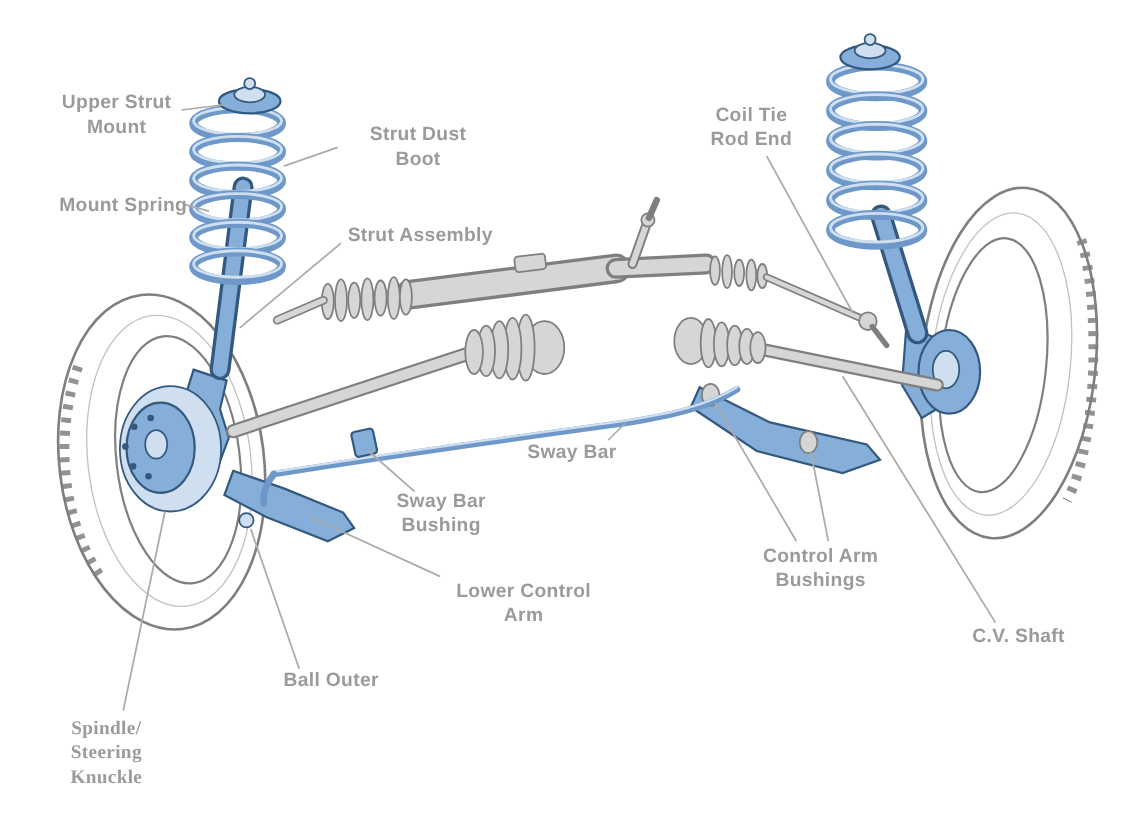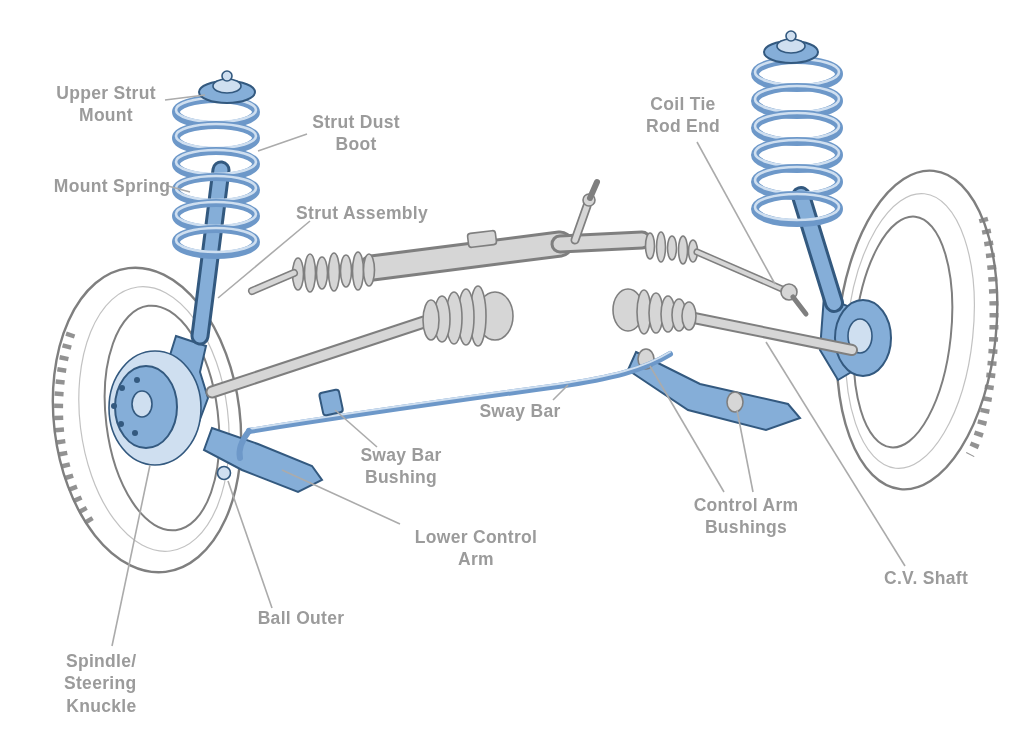--- a/index.html
+++ b/index.html
@@ -7,21 +7,21 @@
     position:relative;width:1024px;height:753px;overflow:hidden;
     background:var(--background,#ffffff);
     font-family:"Liberation Sans",sans-serif;
   }
   .drawing{position:absolute;left:0;top:0;width:1024px;height:753px;}
   .label{
     position:absolute;transform:translate(-50%,-50%);
     font-weight:bold;font-size:17.5px;line-height:1.28;letter-spacing:.3px;
     color:var(--label-gray,#9b9b9b);white-space:pre-line;text-align:center;
   }
-  .label--left{transform:none;text-align:right;}
+  .label--left{transform:none;text-align:center;font-family:Liberation Serif, serif;}
 
   
   .leader{stroke:var(--leader-gray,#ababab);stroke-width:1.6;fill:none;}
   .tire{fill:#ffffff;stroke:var(--part-gray-dark,#8a8a8a);stroke-width:2.4;}
   .tire-mid{fill:none;stroke:#c2c2c2;stroke-width:1.2;}
   .tire-inner{fill:#ffffff;stroke:var(--part-gray-dark,#8a8a8a);stroke-width:2;}
   .tread{fill:none;stroke:var(--part-gray-dark,#8a8a8a);stroke-width:9;stroke-dasharray:4.5 7.5;opacity:.85;}
   .blue{fill:var(--part-blue,#85aed8);stroke:var(--part-blue-dark,#33597f);stroke-width:2;}
   .blue-light{fill:var(--part-blue-light,#cfdff0);stroke:var(--part-blue-dark,#33597f);stroke-width:1.6;}
   .gray{fill:var(--part-gray,#d6d6d6);stroke:var(--part-gray-dark,#7f7f7f);stroke-width:1.6;}
@@ -222,24 +222,24 @@
       <line class="leader" x1="724" y1="492" x2="650" y2="366"></line>
       <line class="leader" x1="753" y1="492" x2="737" y2="410"></line>
       <line class="leader" x1="905" y1="566" x2="766" y2="342"></line>
       <line class="leader" x1="112" y1="646" x2="150" y2="465"></line>
     </g>
   </svg>
 
   <div>
     <div class="label" style="left:106px;top:104px">Upper Strut
 Mount</div>
-    <div class="label" style="left:356px;top:133px">Strut Dust
+    <div class="label" style="left:380px;top:133px">Strut Dust
 Boot</div>
     <div class="label" style="left:112px;top:186px">Mount Spring</div>
-    <div class="label" style="left:362px;top:213px">Strut Assembly</div>
+    <div class="label" style="left:382px;top:213px">Strut Assembly</div>
     <div class="label" style="left:683px;top:115px">Coil Tie
 Rod End</div>
     <div class="label" style="left:520px;top:411px">Sway Bar</div>
     <div class="label" style="left:401px;top:466px">Sway Bar
 Bushing</div>
     <div class="label" style="left:476px;top:548px">Lower Control
 Arm</div>
     <div class="label" style="left:301px;top:618px">Ball Outer</div>
     <div class="label" style="left:746px;top:516px">Control Arm
 Bushings</div>

